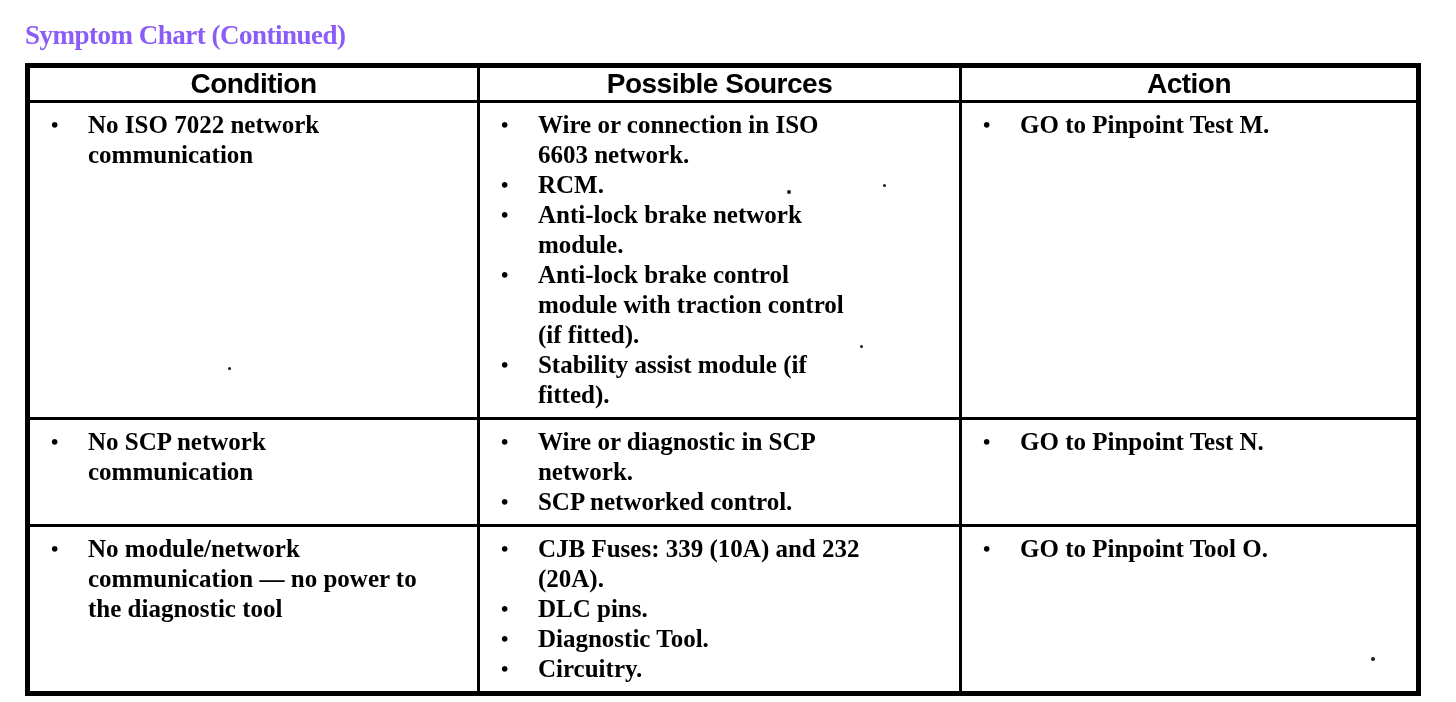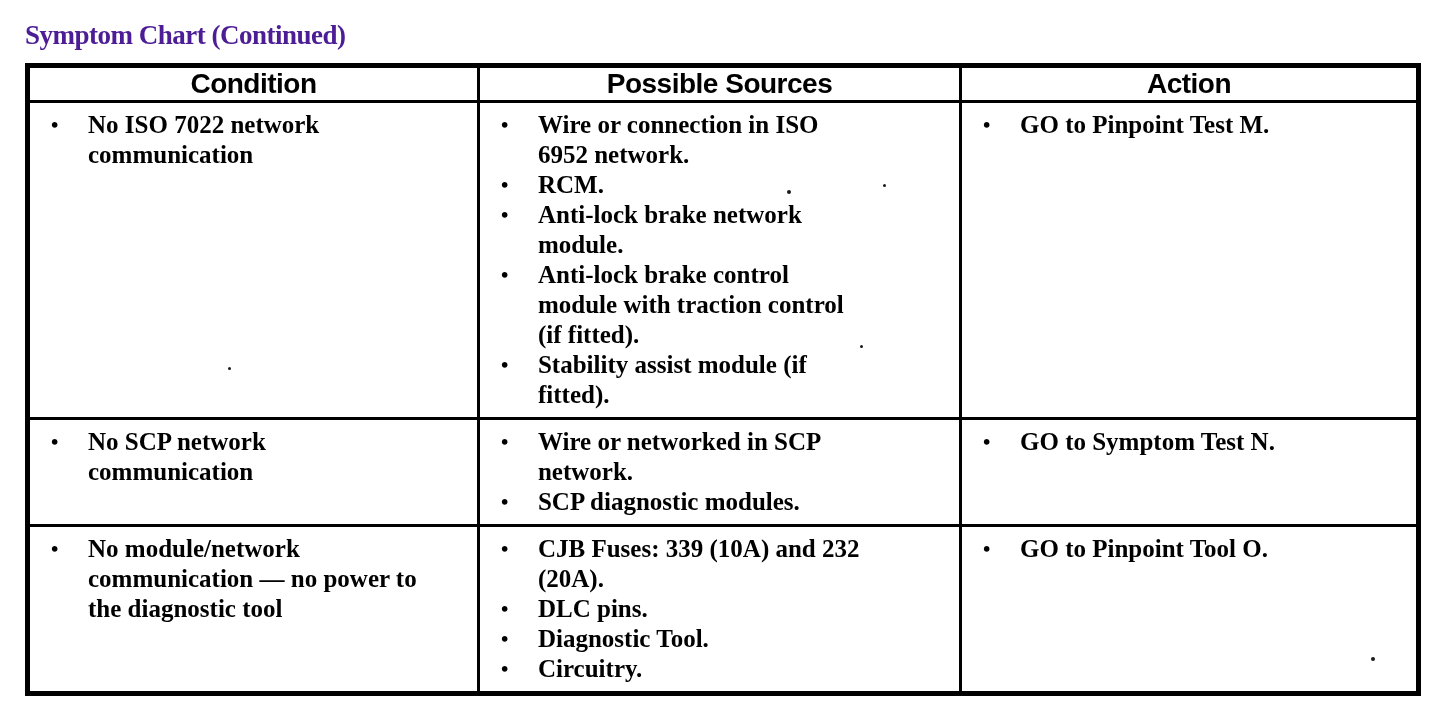--- a/index.html
+++ b/index.html
@@ -28,21 +28,21 @@
     margin: 4px 0 0 0;
     color: #000;
   }
   .doc-subtitle {
     font-family: "Liberation Serif", serif;
     font-weight: bold;
     font-size: 27px;
     line-height: 30px;
     letter-spacing: -0.5px;
     margin: 16px 0 0 0;
-    color: #4c1d95;
+    color: #8b5cf6;
   }
   table.symptom-chart {
     margin-top: 13px;
     width: 1396px;
     border-collapse: collapse;
     border: 5px solid #000;
     table-layout: fixed;
   }
   table.symptom-chart th {
     border: 3px solid #000;
@@ -126,21 +126,21 @@
               <li class="bullet-item">
                 <span class="bullet">•</span>
                 <span class="bullet-text">No ISO 7022 network communication</span>
               </li>
             </ul>
           </td>
           <td class="col-sources">
             <ul class="bullets">
               <li class="bullet-item">
                 <span class="bullet">•</span>
-                <span class="bullet-text">Wire or connection in ISO 6952 network.</span>
+                <span class="bullet-text">Wire or connection in ISO 6603 network.</span>
               </li>
               <li class="bullet-item">
                 <span class="bullet">•</span>
                 <span class="bullet-text">RCM.</span>
               </li>
               <li class="bullet-item">
                 <span class="bullet">•</span>
                 <span class="bullet-text">Anti-lock brake network module.</span>
               </li>
               <li class="bullet-item">
@@ -168,33 +168,33 @@
               <li class="bullet-item">
                 <span class="bullet">•</span>
                 <span class="bullet-text">No SCP network communication</span>
               </li>
             </ul>
           </td>
           <td class="col-sources">
             <ul class="bullets">
               <li class="bullet-item">
                 <span class="bullet">•</span>
-                <span class="bullet-text">Wire or networked in SCP network.</span>
-              </li>
-              <li class="bullet-item">
-                <span class="bullet">•</span>
-                <span class="bullet-text">SCP diagnostic modules.</span>
+                <span class="bullet-text">Wire or diagnostic in SCP network.</span>
+              </li>
+              <li class="bullet-item">
+                <span class="bullet">•</span>
+                <span class="bullet-text">SCP networked control.</span>
               </li>
             </ul>
           </td>
           <td class="col-action">
             <ul class="bullets">
               <li class="bullet-item">
                 <span class="bullet">•</span>
-                <span class="bullet-text">GO to Symptom Test N.</span>
+                <span class="bullet-text">GO to Pinpoint Test N.</span>
               </li>
             </ul>
           </td>
         </tr>
         <tr>
           <td class="col-condition">
             <ul class="bullets">
               <li class="bullet-item">
                 <span class="bullet">•</span>
                 <span class="bullet-text">No module/network communication — no power to the diagnostic tool</span>

